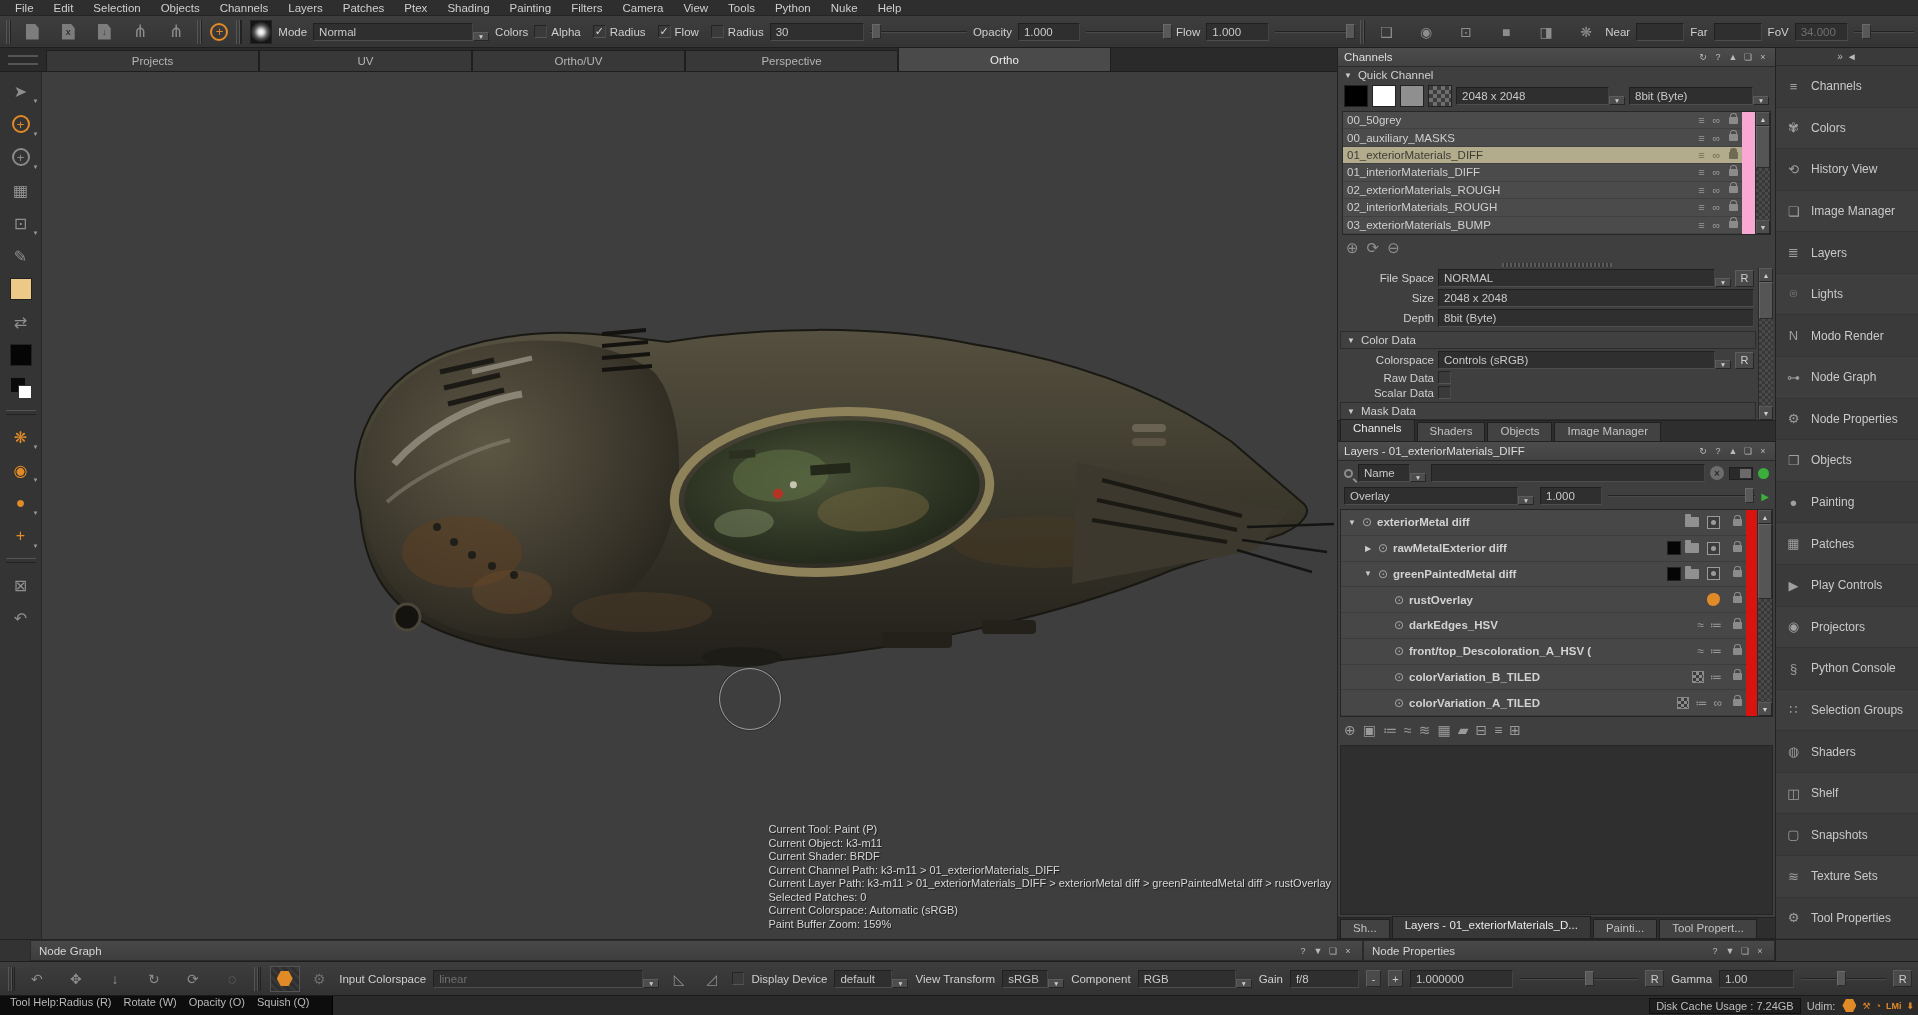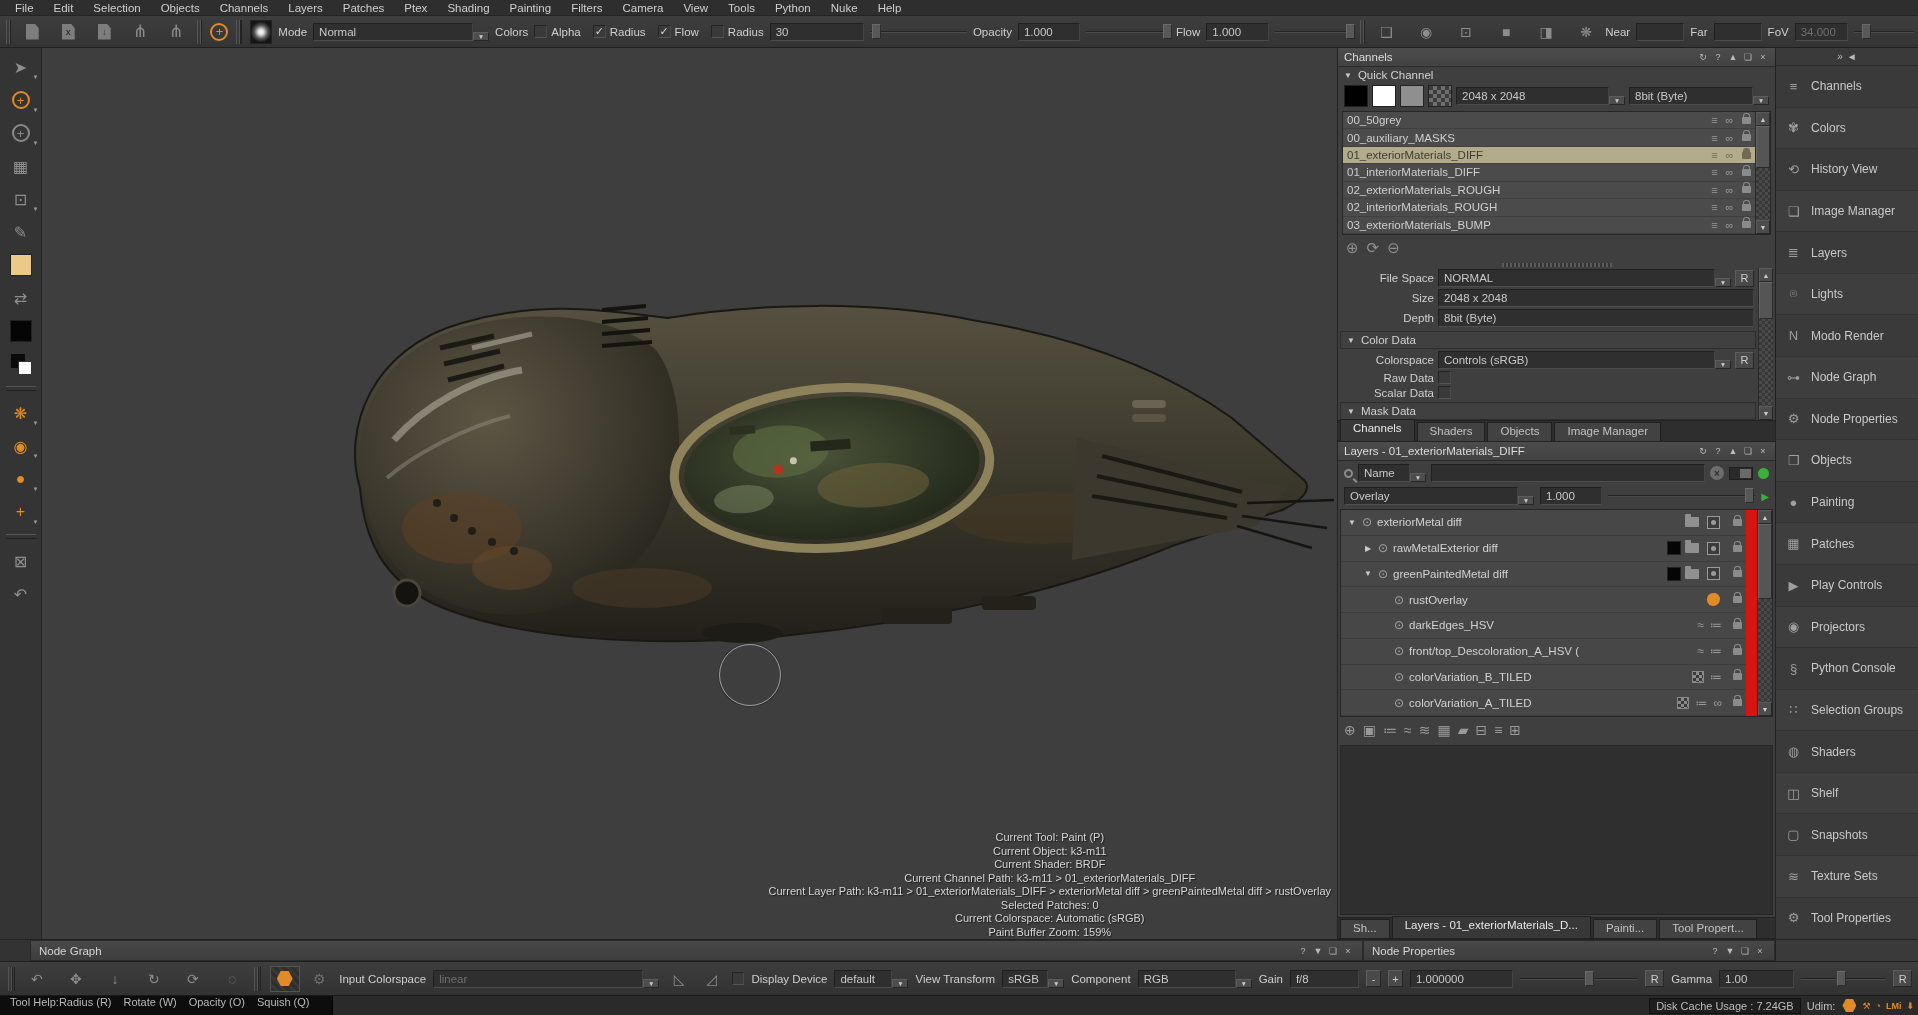--- a/index.html
+++ b/index.html
@@ -39,34 +39,34 @@
   #canvas-row{flex:1;display:flex;}
   #tool-col{width:42px;background:#343434;border-right:1px solid #262626;display:flex;flex-direction:column;align-items:center;padding-top:8px;gap:11px;}
   .tool-icon{width:24px;height:22px;display:flex;align-items:center;justify-content:center;color:#8f8f8f;font-size:16px;position:relative;}
   .tool-icon .fly{position:absolute;right:-6px;bottom:-2px;font-size:6px;color:#9a9a9a;}
   .tool-div{width:30px;height:5px;border-top:1px solid #555;border-bottom:1px solid #222;}
   .swatchTool{width:22px;height:22px;border:1px solid #222;}
   .resetSw{width:22px;height:22px;position:relative;}
   .resetSw:before{content:"";position:absolute;left:0;top:0;width:14px;height:14px;background:#0a0a0a;border:1px solid #333;}
   .resetSw:after{content:"";position:absolute;right:0;bottom:0;width:12px;height:12px;background:#fff;border:1px solid #333;}
   #canvas{flex:1;position:relative;background:#3e3e3e;overflow:hidden;}
-  #hud{position:absolute;right:6px;bottom:0;text-align:center;color:#d6d6d6;font-size:11px;line-height:13.5px;text-shadow:1px 1px 1px #1b1b1b;}
+  #hud{position:absolute;right:6px;bottom:8px;text-align:left;color:#d6d6d6;font-size:11px;line-height:13.5px;text-shadow:1px 1px 1px #1b1b1b;}
   #brush-cursor{position:absolute;left:677px;top:596px;width:62px;height:62px;border:1.5px solid #9f9f9f;border-radius:50%;box-shadow:0 0 0 1px rgba(20,20,20,.35);}
   
   #panel{width:438px;background:#3f3f3f;border-left:1px solid #222;display:flex;flex-direction:column;}
   .ptitle{height:19px;background:linear-gradient(#4c4c4c,#424242);border-bottom:1px solid #2b2b2b;display:flex;align-items:center;padding:0 6px;color:#ddd;}
   .ptitle .t{flex:1;}
   .picons{display:flex;gap:3px;}
   .picons span{font-size:9px;color:#bbb;width:12px;text-align:center;}
   .sect{display:flex;align-items:center;gap:6px;padding:2px 6px;color:#d2d2d2;}
   .tri{font-size:8px;color:#ccc;}
   #qc-row{display:flex;align-items:center;gap:4px;padding:2px 6px 4px;}
   .qsw{width:24px;height:22px;border:1px solid #222;}
   .checker{background:repeating-conic-gradient(#6e6e6e 0% 25%,#3c3c3c 0% 50%) 0 0/8px 8px;}
-  #channel-list{margin:0 4px;background:#f9a8d4;border:1px solid #272727;height:124px;display:flex;}
+  #channel-list{margin:0 4px;background:#f9a8d4;border:1px solid #272727;height:124px;display:flex;gap:13px;}
   #channel-rows{flex:1;display:flex;flex-direction:column;}
   .ch-row{height:17.5px;display:flex;align-items:center;padding:0 4px;background:#4b4b4b;border-bottom:1px solid #404040;color:#cfcfcf;font-size:11.5px;}
   .ch-row.selected{background:#b2ab8c;color:#3c3c34;}
   .ch-row .nm{flex:1;white-space:nowrap;overflow:hidden;}
   .micon{font-size:11px;color:#9a9a9a;width:15px;text-align:center;}
   .ch-row.selected .micon{color:#6f6a54;}
   .lock{position:relative;width:9px;height:7px;background:#8b8b8b;border-radius:1px;display:inline-block;margin-left:5px;}
   .lock:before{content:"";position:absolute;left:1px;top:-4px;width:5px;height:4px;border:1.5px solid #8b8b8b;border-bottom:none;border-radius:3px 3px 0 0;}
   .ch-row.selected .lock,.ch-row.selected .lock:before{background:#6f6a54;border-color:#6f6a54;}
   .ch-row.selected .lock{background:#6f6a54;}
@@ -94,21 +94,21 @@
   .clearbtn{width:14px;height:14px;border-radius:50%;background:#6d6d6d;color:#2e2e2e;font-size:10px;display:flex;align-items:center;justify-content:center;font-weight:bold;}
   .switch{width:24px;height:13px;background:#2a2a2a;border:1px solid #1f1f1f;position:relative;}
   .switch:after{content:"";position:absolute;right:1px;top:1px;width:11px;height:9px;background:#6a6a6a;}
   .greendot{width:11px;height:11px;border-radius:50%;background:#3cae3c;}
   #blend-row{display:flex;align-items:center;gap:6px;padding:2px 6px 4px;}
   #layer-list{flex:none;height:208px;margin:0 2px;background:#3a3a3a;border:1px solid #262626;display:flex;}
   #layer-rows{flex:1;display:flex;flex-direction:column;overflow:hidden;}
   .ly-row{height:26px;display:flex;align-items:center;background:#474747;border-bottom:1px solid #3c3c3c;color:#d2d2d2;padding-right:4px;}
   .ly-exp{width:14px;text-align:center;font-size:8px;color:#ccc;flex:none;}
   .eye{font-size:12px;color:#a8a8a8;width:16px;text-align:center;flex:none;}
-  .ly-name{flex:1;white-space:nowrap;overflow:hidden;margin-left:2px;}
+  .ly-name{flex:1;white-space:nowrap;overflow:hidden;margin-left:2px;font-weight:bold;}
   .blackswatch{width:14px;height:14px;background:#050505;border:1px solid #222;margin-right:4px;flex:none;}
   .folder{width:14px;height:10px;background:#909090;border-radius:1px;position:relative;margin-right:8px;flex:none;}
   .folder:before{content:"";position:absolute;top:-3px;left:0;width:6px;height:3px;background:#909090;border-radius:1px 1px 0 0;}
   .maskbox{width:13px;height:13px;border:1px solid #9a9a9a;background:#3c3c3c;display:flex;align-items:center;justify-content:center;margin-right:8px;flex:none;}
   .maskbox:after{content:"";width:5px;height:5px;background:#9a9a9a;border-radius:50%;}
   .palette{width:13px;height:13px;background:#e08a28;border-radius:50% 45% 55% 48%;margin-right:8px;flex:none;}
   .tiled{width:12px;height:12px;border:1px solid #888;background:repeating-conic-gradient(#8a8a8a 0% 25%,#3a3a3a 0% 50%) 0 0/6px 6px;margin-right:6px;flex:none;}
   .gicon{font-size:12px;color:#9a9a9a;margin-right:6px;flex:none;}
   .redbar{width:11px;background:#d81410;flex:none;}
   #layer-actions{display:flex;gap:7px;align-items:center;padding:5px 6px;}
@@ -237,20 +237,30 @@
   <div class="field" style="width:68px"></div>
   <span class="lbl">FoV</span>
   <div class="field dis" style="width:76px">34.000</div>
   <div class="slider" style="flex:1;min-width:60px">
       <div class="knob" style="left:14%"></div>
     </div>
 </div>
 
 <div id="main">
   <div id="left-area">
+    <div id="tabbar">
+      <div id="tab-grip">
+          <i></i>
+        </div>
+    <div class="vtab">Projects</div>
+        <div class="vtab">UV</div>
+        <div class="vtab">Ortho/UV</div>
+        <div class="vtab">Perspective</div>
+        <div class="vtab active">Ortho</div>
+      </div>
     <div id="canvas-row">
       <div id="tool-col">
           <div class="tool-icon">➤<span class="fly">▼</span></div>
           <div class="tool-icon">
             <span class="ringplus">+</span>
             <span class="fly">▼</span>
           </div>
           <div class="tool-icon">
             <span class="ringplus gray">+</span>
             <span class="fly">▼</span>

